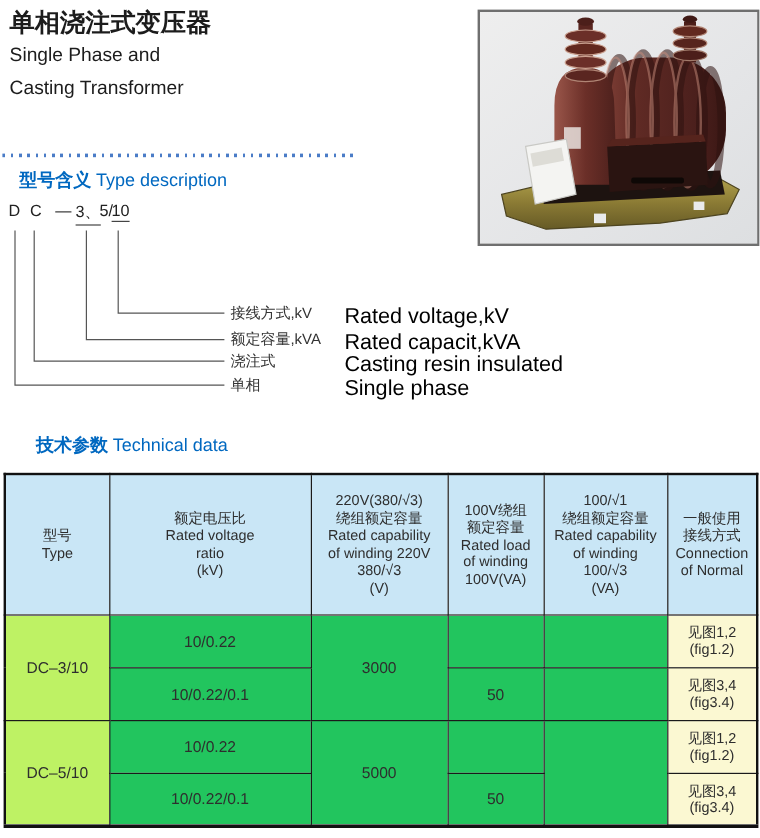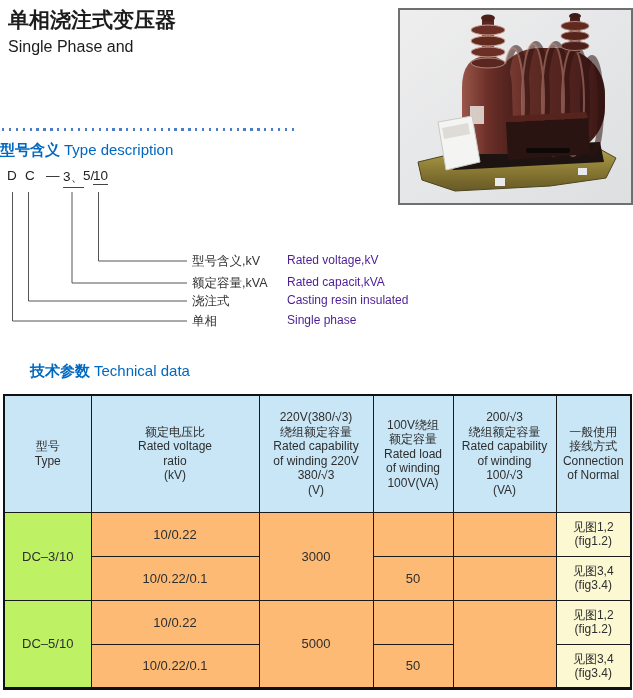--- a/index.html
+++ b/index.html
@@ -14,59 +14,60 @@
   .title-cn{font-size:21px;font-weight:700;color:#1c1c1c;}
   .title-en{font-size:16px;color:#1c1c1c;}
   
   .dotted-line{
     position:absolute;left:2px;top:128px;width:294px;height:3px;
     background:repeating-linear-gradient(to right,#4a7cc7 0 2.2px,transparent 2.2px 6.9px);
   }
   
   .section-heading{position:absolute;font-size:15px;color:#0068c0;white-space:nowrap;}
   .section-heading .cn{font-weight:700;margin-right:4px;}
-  .heading-type{left:0;top:141px;text-align:center;}
+  .heading-type{left:16px;top:141px;text-align:center;}
   .heading-tech{left:8px;top:362px;margin-left:22px;}
   
   .code-line{position:absolute;left:0;top:168px;height:22px;font-size:13.5px;color:#222;}
   .code-part{position:absolute;top:0;white-space:nowrap;}
   .code-underline{border-bottom:1px solid #444;padding-bottom:1px;}
   .diagram-svg{position:absolute;left:0;top:186px;}
   .diagram-label-cn{position:absolute;left:192px;font-size:12.5px;color:#333;white-space:nowrap;}
-  .diagram-label-en{position:absolute;left:287px;font-size:12px;color:#4c1d95;white-space:nowrap;}
+  .diagram-label-en{position:absolute;left:287px;font-size:18px;color:#000000;white-space:nowrap;}
   
   .photo-frame{
     position:absolute;left:398px;top:8px;width:231px;height:193px;
     border:2px solid #6f6f6f;background:linear-gradient(140deg,#eeeeee 0%,#e4e5e7 60%,#dddfe1 100%);
   }
   
   .tech-table{
     position:absolute;left:3px;top:394px;width:627px;
     border-collapse:collapse;table-layout:fixed;
   }
   .tech-table td{
     border:1px solid #1a1a1a;text-align:center;vertical-align:middle;
     color:#2e2e2e;padding:0 2px;overflow:hidden;
   }
   .tech-table{border:2px solid #111;border-bottom:3px solid #111;}
   .tr-header{height:117px;}
   .tr-data{height:44px;}
   .cell-header{background:#c9e6f6;font-size:12px;line-height:14.5px;white-space:pre-line;}
   .cell-type{background:#bef264;font-size:13px;}
-  .cell-data{background:#fdba74;font-size:13px;}
+  .cell-data{background:#22c55e;font-size:13px;}
   .cell-conn{background:#fbf8d2;font-size:12px;line-height:14px;white-space:pre-line;}
   .col-type{width:87px;}.col-ratio{width:168px;}.col-cap220{width:114px;}
   .col-load100{width:80px;}.col-cap100{width:103px;}.col-conn{width:75px;}
 </style>
 </head>
 <body>
 
 <div class="title-block">
   <div class="title-cn">单相浇注式变压器</div>
   <div class="title-en">Single Phase and</div>
+  <div class="title-en">Casting Transformer</div>
 </div>
 
 <div class="dotted-line"></div>
 
 <div class="section-heading heading-type">
   <span class="cn">型号含义</span><span>Type description</span>
 </div>
 
 <div class="code-line">
   <span class="code-part" style="left:7px">D</span>
@@ -77,21 +78,21 @@
   <span class="code-part code-underline" style="left:93px">10</span>
 </div>
 
 <svg class="diagram-svg" width="320" height="140" viewBox="0 0 320 140">
   <path d="M98.5 6 V75 H187" fill="none" stroke="#555" stroke-width="1"></path>
   <path d="M72 6 V97 H187" fill="none" stroke="#555" stroke-width="1"></path>
   <path d="M28.5 6 V115 H187" fill="none" stroke="#555" stroke-width="1"></path>
   <path d="M12.5 6 V135 H187" fill="none" stroke="#555" stroke-width="1"></path>
 </svg>
 
-<div class="diagram-label-cn" style="top:253px">型号含义,kV</div>
+<div class="diagram-label-cn" style="top:253px">接线方式,kV</div>
 <div class="diagram-label-en" style="top:253px">Rated voltage,kV</div>
 <div class="diagram-label-cn" style="top:275px">额定容量,kVA</div>
 <div class="diagram-label-en" style="top:275px">Rated capacit,kVA</div>
 <div class="diagram-label-cn" style="top:293px">浇注式</div>
 <div class="diagram-label-en" style="top:293px">Casting resin insulated</div>
 <div class="diagram-label-cn" style="top:313px">单相</div>
 <div class="diagram-label-en" style="top:313px">Single phase</div>
 
 <div class="photo-frame">
   <svg width="231" height="193" viewBox="0 0 231 193">
@@ -189,21 +190,21 @@
 绕组额定容量
 Rated capability
 of winding 220V
 380/√3
 (V)</td>
       <td class="cell-header">100V绕组
 额定容量
 Rated load
 of winding
 100V(VA)</td>
-      <td class="cell-header">200/√3
+      <td class="cell-header">100/√1
 绕组额定容量
 Rated capability
 of winding
 100/√3
 (VA)</td>
       <td class="cell-header">一般使用
 接线方式
 Connection
 of Normal</td>
     </tr>

